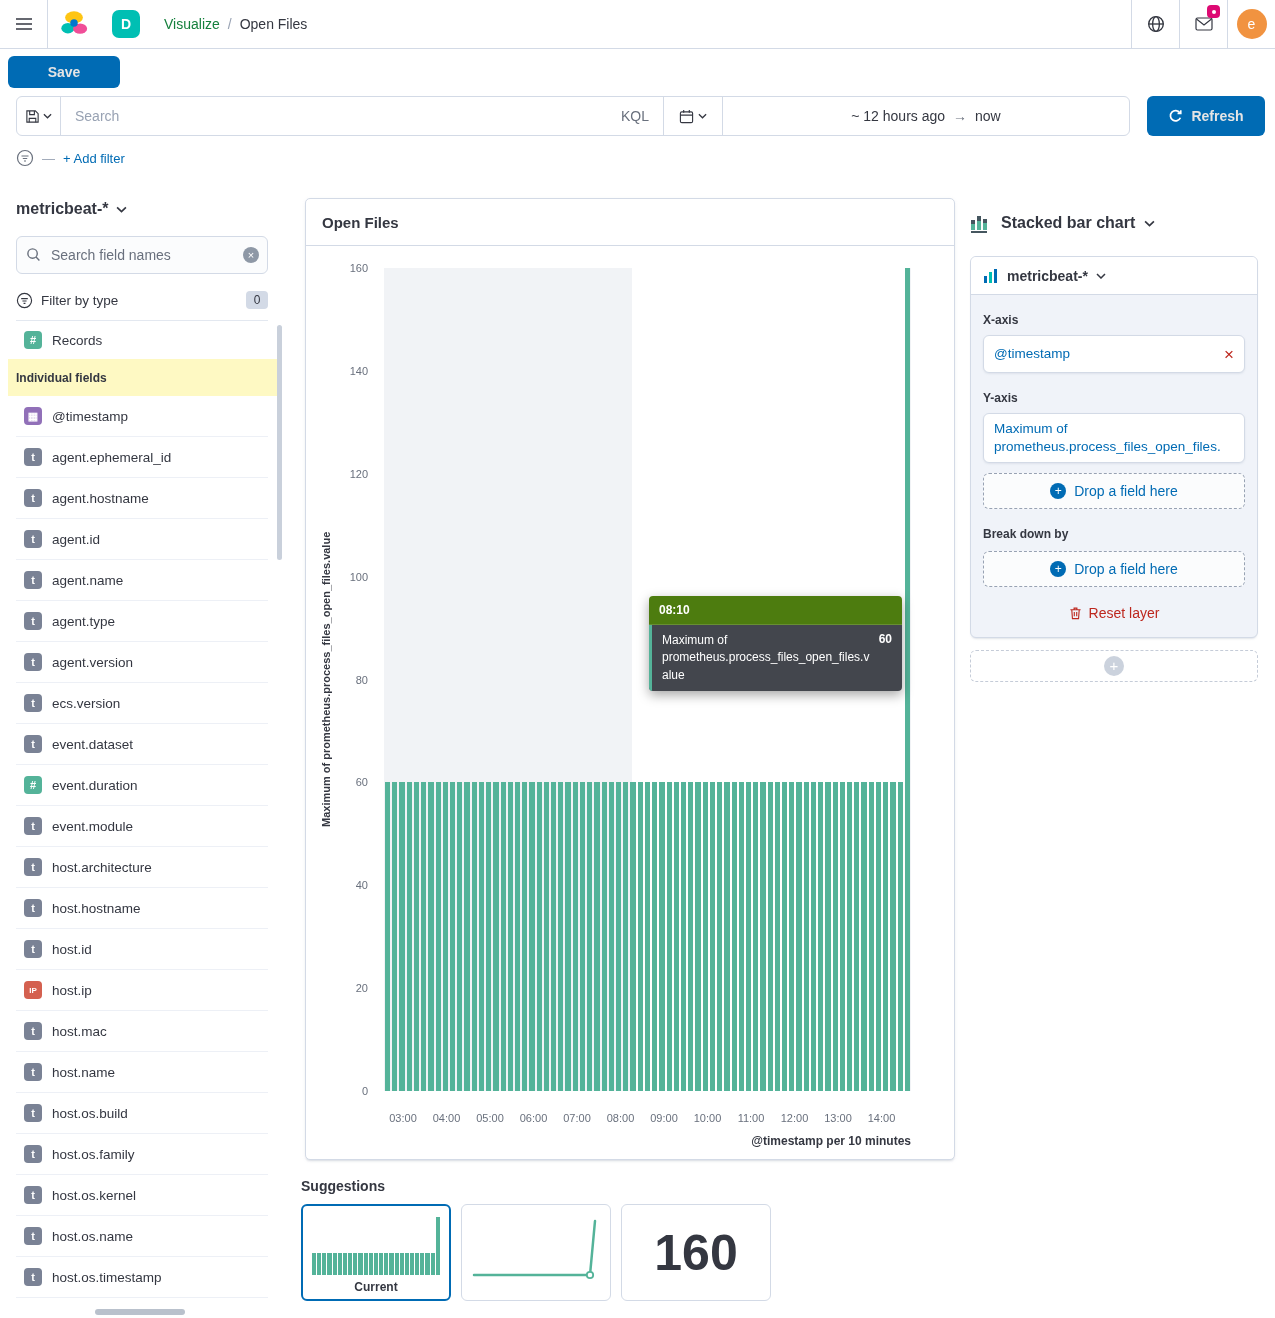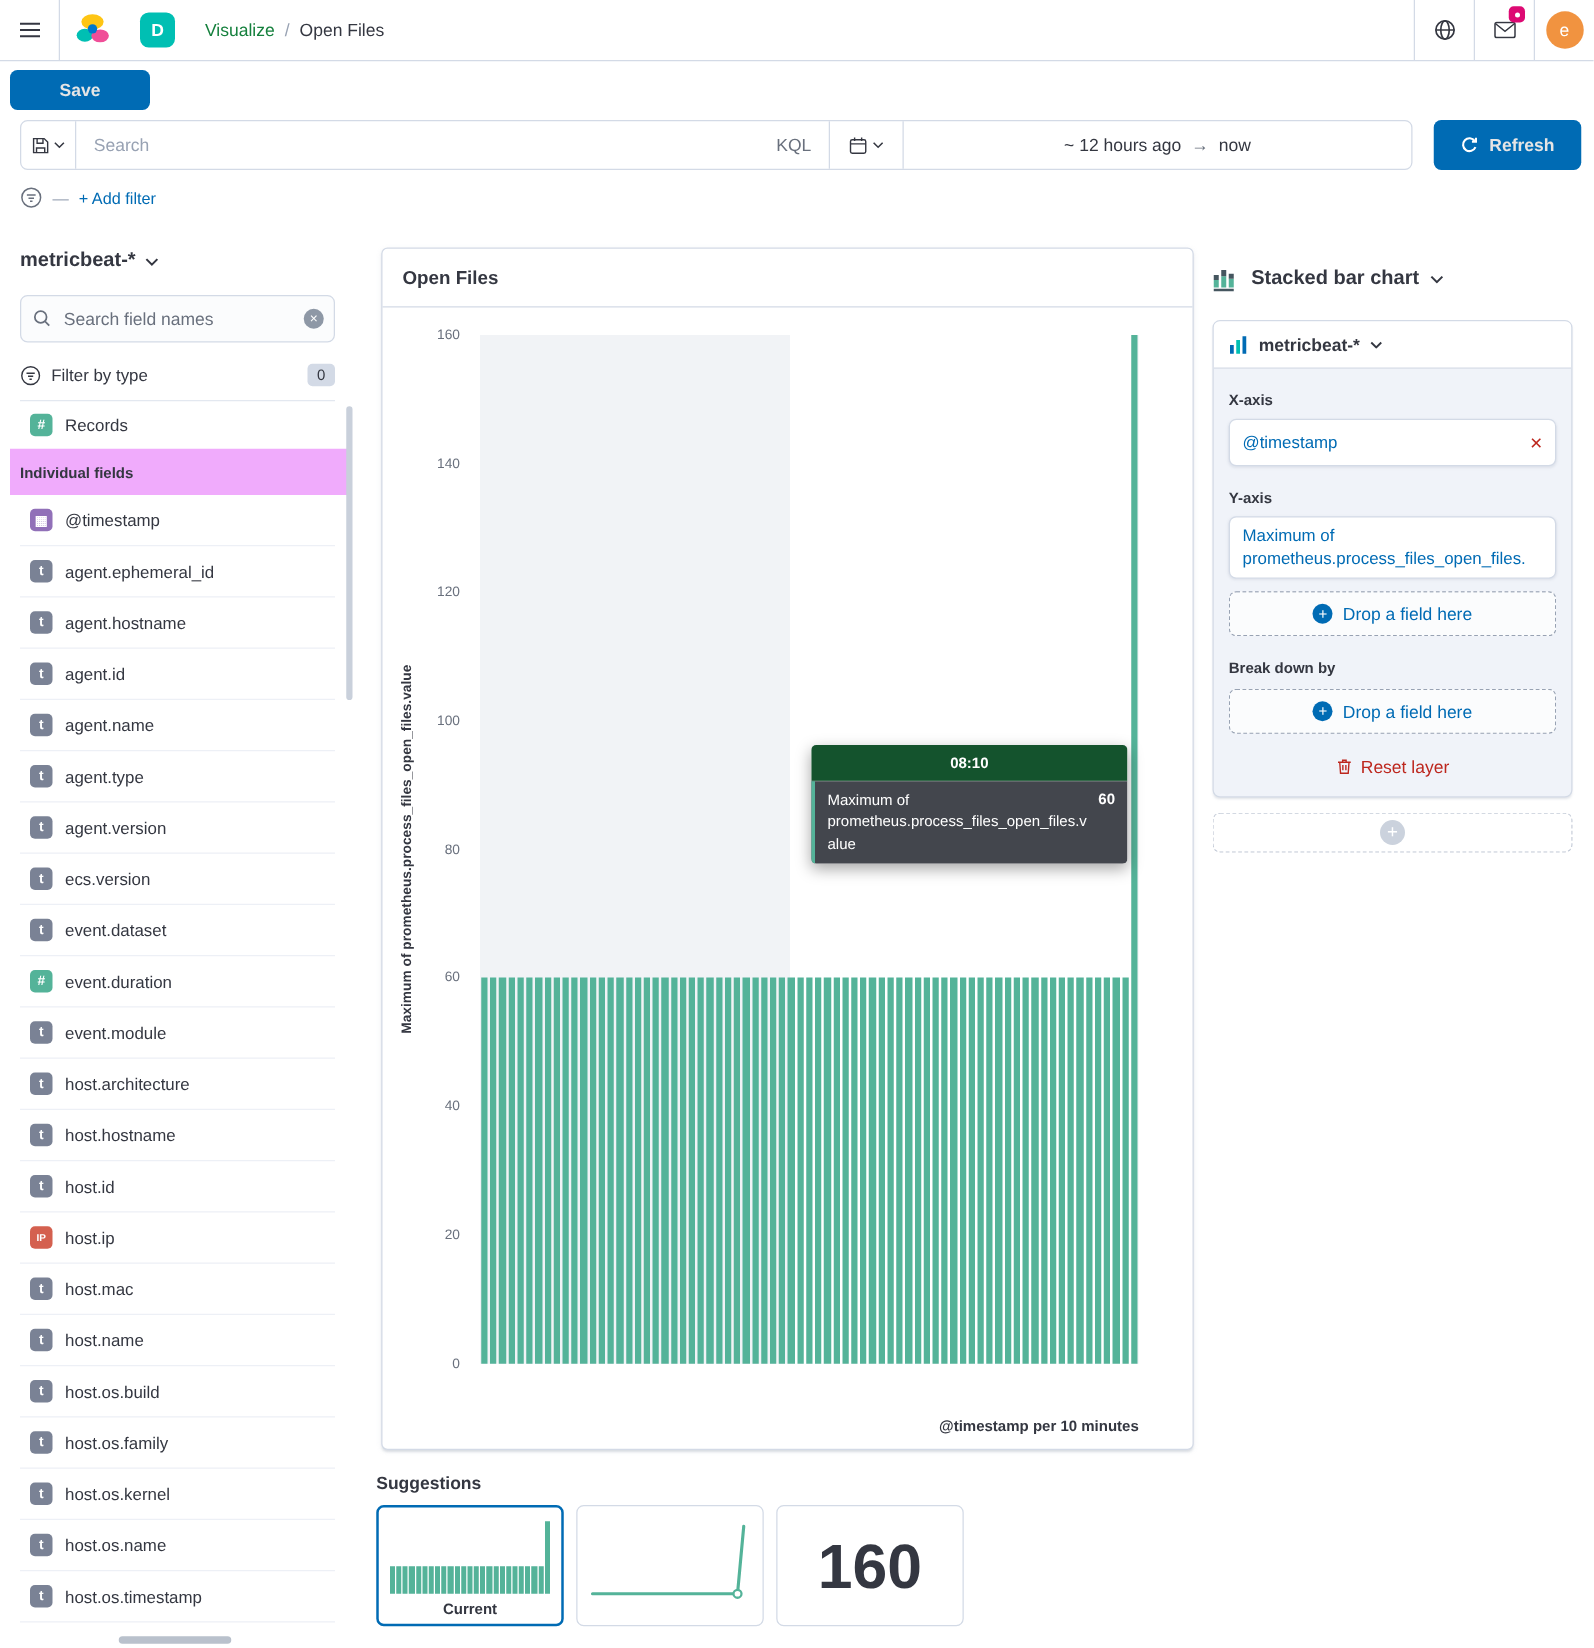--- a/index.html
+++ b/index.html
@@ -54,42 +54,42 @@
   .sb-search .s-icon { position:absolute; left:10px; top:11px; }
   .sb-clear { position:absolute; right:9px; top:11px; width:16px; height:16px; border-radius:50%; background:#8E98A6; color:#fff; font-size:11px; line-height:16px; text-align:center; cursor:pointer; }
   .type-filter { margin-top:8px; height:36px; display:flex; align-items:center; gap:8px; font-size:13.5px; cursor:pointer; }
   .count-badge { margin-left:auto; min-width:22px; height:18px; background:#D3DAE6; border-radius:4px; font-size:12px; display:flex; align-items:center; justify-content:center; padding:0 5px; color:#343741; }
   .fields-area { border-top:1px solid #E3E8F0; margin-top:2px; }
   .field-row { height:38px; display:flex; align-items:center; gap:10px; padding-left:8px; cursor:pointer; }
   .fields-list .field-row { height:41px; border-bottom:1px solid #EDF0F6; }
   .f-icon { width:18px; height:18px; border-radius:4px; color:#fff; font-size:11px; font-weight:bold; display:flex; align-items:center; justify-content:center; flex:none; }
   .f-icon.ip { font-size:8px; }
   .f-name { font-size:13.5px; white-space:nowrap; }
-  .sect-head { height:37px; background:#f0abfc; display:flex; align-items:center; padding-left:8px; font-size:12px; font-weight:bold; margin:0 -10px 0 -8px; }
+  .sect-head { height:37px; background:#fef9c3; display:flex; align-items:center; padding-left:8px; font-size:12px; font-weight:bold; margin:0 -10px 0 -8px; }
   .v-scroll { position:absolute; left:277px; top:325px; width:5px; height:235px; background:#C9D0DB; border-radius:3px; }
   .h-scroll { position:absolute; left:95px; top:1309px; width:90px; height:6px; background:#B9C1CC; border-radius:3px; }
 
   
   .chart-panel { position:absolute; left:305px; top:198px; width:650px; height:962px; background:#fff; border:1px solid var(--border); border-radius:5px; box-shadow:0 2px 2px -1px rgba(152,162,179,.3),0 1px 5px -2px rgba(152,162,179,.3); }
   .panel-header { height:47px; border-bottom:1px solid var(--border); display:flex; align-items:center; padding:0 16px; font-size:15px; font-weight:bold; }
   .chart-region { position:relative; height:913px; }
   .y-axis-title { position:absolute; left:14px; top:22px; height:823px; display:flex; align-items:center; justify-content:center; writing-mode:vertical-rl; transform:rotate(180deg); font-size:11px; font-weight:bold; color:#343741; }
   .plot { position:absolute; left:78px; top:22px; width:527px; height:823px; background:#F1F3F6; }
   .hover-band { position:absolute; left:248px; top:0; width:277px; height:823px; background:#fff; }
   .bars { position:absolute; left:0; top:0; right:0; bottom:0; display:flex; align-items:flex-end; gap:2px; padding:0 1px; }
   .bar { flex:1; background:var(--bar); }
   .y-labels { position:absolute; left:0; top:22px; width:68px; height:823px; }
   .y-labels span { position:absolute; right:6px; transform:translateY(50%); font-size:11px; color:#69707D; }
   .x-labels { position:absolute; left:78px; top:866px; width:527px; height:16px; }
   .x-labels span { position:absolute; transform:translateX(-50%); font-size:11px; color:#69707D; }
   .x-axis-title { position:absolute; left:78px; top:888px; width:527px; text-align:right; font-size:12px; font-weight:bold; }
 
   
   .chart-tooltip { position:absolute; left:265px; top:328px; width:253px; border-radius:4px; overflow:hidden; color:#fff; font-size:12px; box-shadow:0 4px 12px rgba(0,0,0,.35); z-index:5; }
-  .tt-header { background:#14532d; padding:7px 10px; font-weight:bold; border-bottom:1px solid rgba(255,255,255,.15);text-align:center; }
+  .tt-header { background:#4d7c0f; padding:7px 10px; font-weight:bold; border-bottom:1px solid rgba(255,255,255,.15); }
   .tt-body { background:#43464D; display:flex; align-items:stretch; }
   .tt-marker { width:3px; background:var(--bar); flex:none; }
   .tt-row { flex:1; display:flex; align-items:flex-start; padding:7px 10px; gap:8px; }
   .tt-label { flex:1; line-height:1.45; overflow-wrap:anywhere; }
   .tt-value { font-weight:bold; }
 
   
   .config { position:absolute; left:970px; top:212px; width:288px; }
   .chart-switch { display:flex; align-items:center; gap:9px; font-size:16px; font-weight:bold; cursor:pointer; }
   .layer-card { margin-top:22px; border:1px solid var(--border); border-radius:6px; background:#F0F3F9; overflow:hidden; box-shadow:0 2px 2px -1px rgba(152,162,179,.3); }
@@ -444,20 +444,34 @@
         <div class="tt-header">08:10</div>
         <div class="tt-body">
           <div class="tt-marker"></div>
           <div class="tt-row">
             <span class="tt-label">Maximum of prometheus.process_files_open_files.value</span>
             <span class="tt-value">60</span>
           </div>
         </div>
       </div>
     </div>
+    <div class="x-labels">
+        <span style="left: 19px;">03:00</span>
+        <span style="left: 62.5px;">04:00</span>
+        <span style="left: 106px;">05:00</span>
+        <span style="left: 149.5px;">06:00</span>
+        <span style="left: 193px;">07:00</span>
+        <span style="left: 236.5px;">08:00</span>
+        <span style="left: 280px;">09:00</span>
+        <span style="left: 323.5px;">10:00</span>
+        <span style="left: 367px;">11:00</span>
+        <span style="left: 410.5px;">12:00</span>
+        <span style="left: 454px;">13:00</span>
+        <span style="left: 497.5px;">14:00</span>
+      </div>
     <div class="x-axis-title">@timestamp per 10 minutes</div>
   </div>
 </div>
 
 <div class="config">
   <div class="chart-switch">
     <svg width="22" height="22" viewBox="0 0 22 22">
       <rect x="1" y="12" width="4" height="6" fill="#54B399"></rect>
         <rect x="1" y="8" width="4" height="4" fill="#45565F"></rect>
       <rect x="7" y="9" width="4" height="9" fill="#54B399"></rect>

